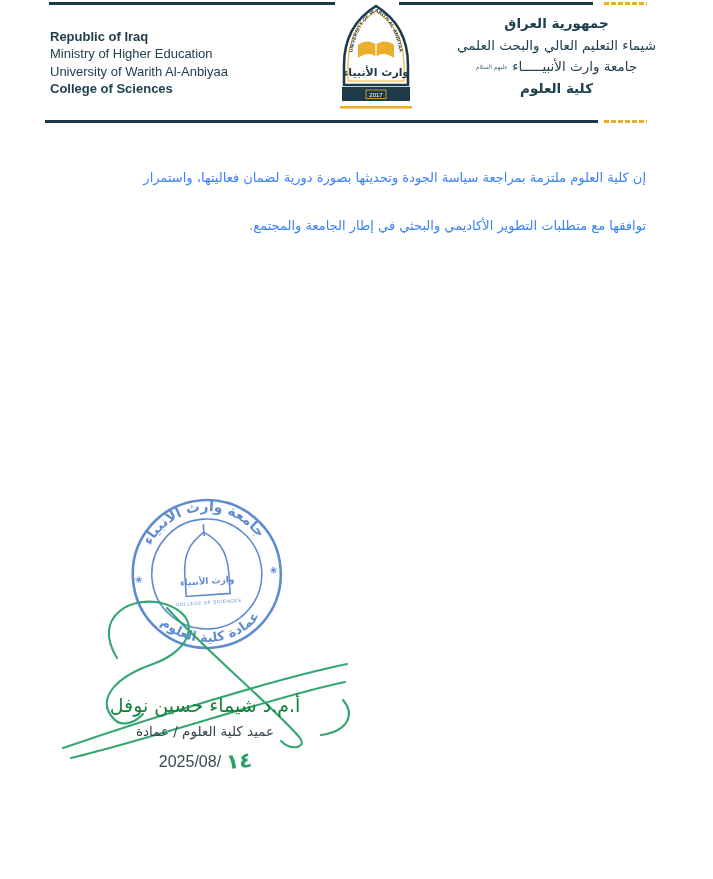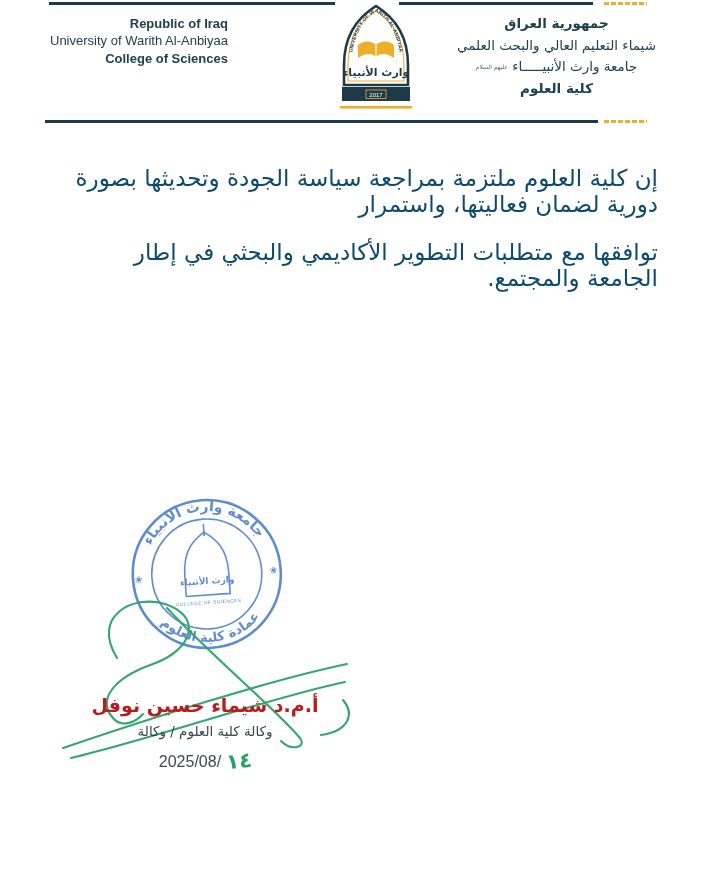--- a/index.html
+++ b/index.html
@@ -10,49 +10,49 @@
   
   .rule{position:absolute;height:3px;background:#1E3A49;}
   .rule.gold{background:repeating-linear-gradient(90deg,#EDAF2B 0 5px,rgba(0,0,0,0) 5px 7px);}
   .rule-top-left{left:49px;top:2px;width:286px;}
   .rule-top-right{left:399px;top:2px;width:194px;}
   .rule-top-gold{left:604px;top:2px;width:43px;}
   .rule-bottom{left:45px;top:120px;width:553px;}
   .rule-bottom-gold{left:604px;top:120px;width:43px;}
   
   .hdr-en{
-    position:absolute;left:50px;top:15px;color:#21414F;
-    font-family:"Liberation Sans",sans-serif;font-size:13px;line-height:17.4px;text-align:right;
+    position:absolute;left:50px;top:28px;color:#21414F;
+    font-family:"Liberation Sans",sans-serif;font-size:13px;line-height:17.4px;
   }
   .hdr-en .b{font-weight:bold;}
   
   .hdr-ar{
     position:absolute;right:57px;top:13px;color:#1F4050;direction:rtl;
     text-align:center;font-size:13.5px;line-height:21.5px;
   }
   .hdr-ar .b{font-weight:bold;}
   .honorific{font-size:6px;color:#4a6a76;vertical-align:middle;}
   
   .logo{position:absolute;left:331px;top:3px;width:90px;height:113px;}
   
   .body-text{
-    position:absolute;right:55px;top:165px;width:585px;direction:rtl;
-    text-align:right;color:#0c4a6e;font-size:23px;line-height:26px;
+    position:absolute;right:67px;top:165px;width:585px;direction:rtl;
+    text-align:right;color:#3b82f6;font-size:13px;line-height:26px;
   }
   .body-text .bline{margin-bottom:22px;}
   
   .stamp{
     position:absolute;left:122px;top:492px;width:170px;height:170px;
     opacity:.88;transform:rotate(-4deg);
   }
   
   .signature{position:absolute;left:55px;top:588px;width:305px;height:180px;}
   
   .signoff{position:absolute;left:70px;top:694px;width:270px;text-align:center;direction:rtl;}
-  .signoff .name{font-size:19px;font-weight:bold;color:#b91c1c;}
+  .signoff .name{font-size:19px;font-weight:normal;color:#15803d;}
   .signoff .title{font-size:13.5px;margin-top:7px;color:#33464F;}
   .signoff .date{direction:ltr;font-size:16px;margin-top:9px;color:#3A4A50;
     font-family:"Liberation Sans",sans-serif;}
   .signoff .day{
     color:#27A064;font-size:21px;font-weight:bold;display:inline-block;
     transform:rotate(-6deg) translateY(1px);font-family:"DejaVu Sans",sans-serif;
   }
 </style>
 </head>
 <body>
@@ -60,20 +60,21 @@
 <div class="page">
 
   <div class="rule rule-top-left"></div>
   <div class="rule rule-top-right"></div>
   <div class="rule gold rule-top-gold"></div>
   <div class="rule rule-bottom"></div>
   <div class="rule gold rule-bottom-gold"></div>
 
   <div class="hdr-en">
     <div class="b">Republic of Iraq</div>
+    <div>Ministry of Higher Education</div>
     <div>University of Warith Al-Anbiyaa</div>
     <div class="b">College of Sciences</div>
   </div>
 
   <div class="hdr-ar">
     <div class="b">جمهورية العراق</div>
     <div>شيماء التعليم العالي والبحث العلمي</div>
     <div><span>جامعة وارث الأنبيـــــاء</span>&nbsp;<span class="honorific">عليهم السلام</span></div>
     <div class="b">كلية العلوم</div>
   </div>
@@ -129,17 +130,17 @@
       <path d="M62,70 C36,28 78,6 110,16 C148,28 138,62 98,76 C58,90 42,112 58,130 C66,140 80,135 88,126"></path>
       <path d="M112,20 C150,62 225,125 245,150 C252,160 236,163 226,153"></path>
       <path d="M8,160 C90,132 215,92 292,76"></path>
       <path d="M16,170 C100,150 225,107 290,94"></path>
       <path d="M288,112 C300,126 294,143 266,147"></path>
     </g>
   </svg>
 
   <div class="signoff">
     <div class="name">أ.م.د شيماء حسين نوفل</div>
-    <div class="title">وكالة كلية العلوم / وكالة</div>
+    <div class="title">عميد كلية العلوم / عمادة</div>
     <div class="date"><span>2025/08/</span> <span class="day">١٤</span></div>
   </div>
 
 </div>
 
 </body></html>

